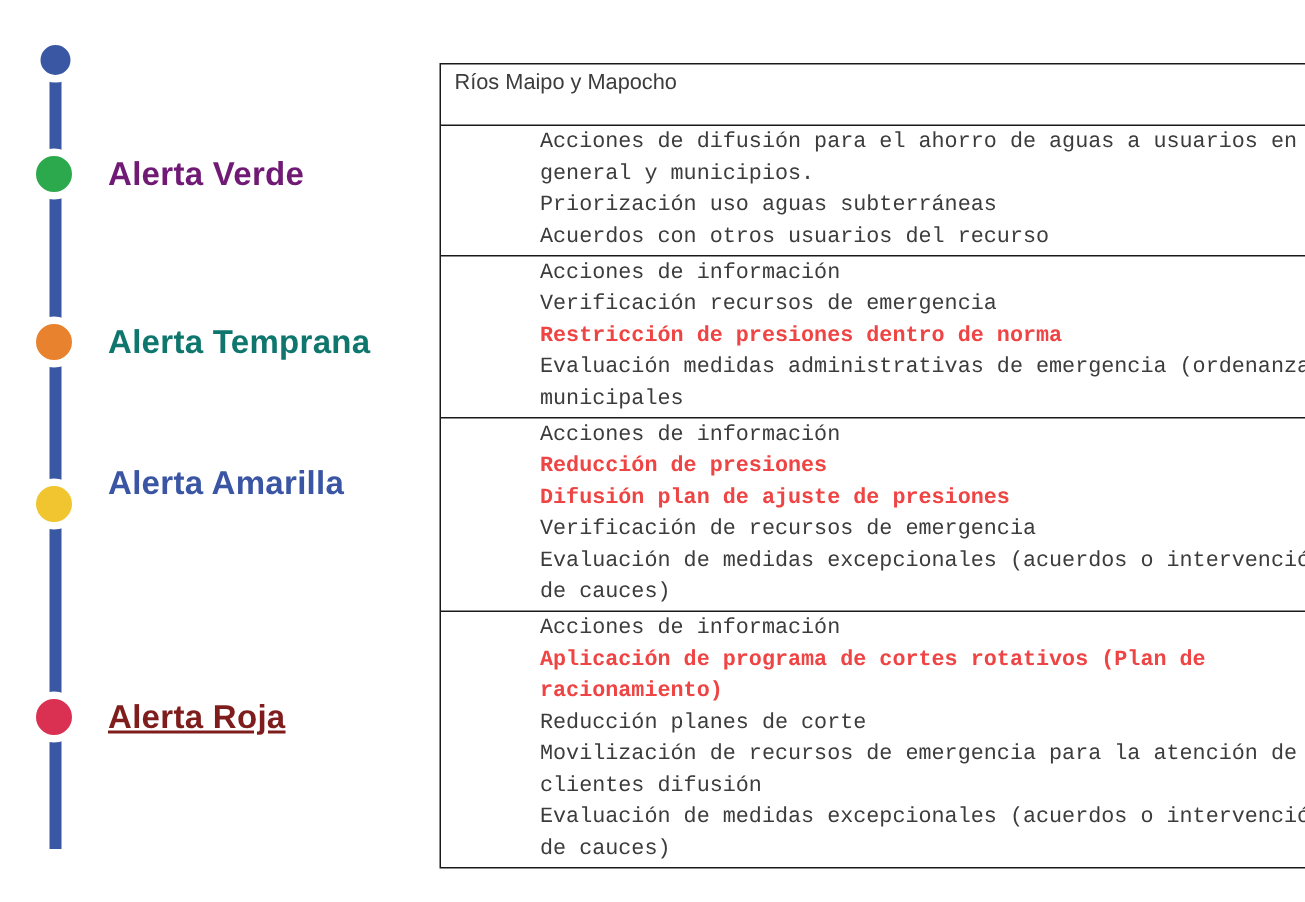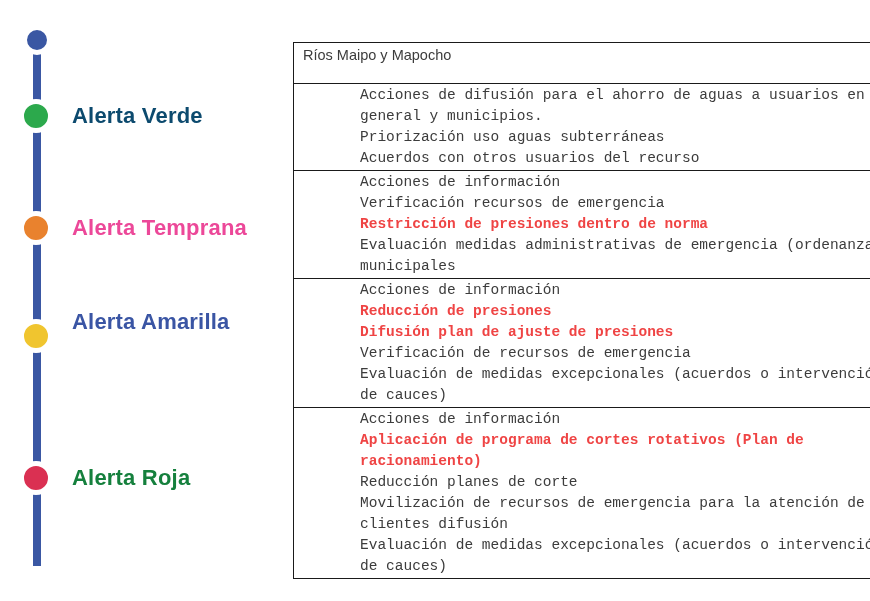--- a/index.html
+++ b/index.html
@@ -68,27 +68,27 @@
 </head>
 <body>
 
 <div class="canvas">
 
   <div class="timeline">
     <div class="tl-line" style="background: rgb(58, 87, 163);"></div>
     <div class="tl-dot tl-start" style="background: rgb(58, 87, 163);"></div>
     <div>
         <div class="tl-dot tl-level-dot" style="top: 99px; background: rgb(44, 169, 76);"></div>
-        <div class="tl-label" style="top: 102px; color: #0c4a6e;">Alerta Verde</div>
+        <div class="tl-label" style="top: 102px; color: #701a75;">Alerta Verde</div>
         <div class="tl-dot tl-level-dot" style="top: 211px; background: rgb(233, 130, 46);"></div>
-        <div class="tl-label" style="top: 214px; color: #ec4899;">Alerta Temprana</div>
+        <div class="tl-label" style="top: 214px; color: #0f766e;">Alerta Temprana</div>
         <div class="tl-dot tl-level-dot" style="top: 319px; background: rgb(240, 197, 47);"></div>
         <div class="tl-label" style="top: 308px; color: rgb(58, 85, 164);">Alerta Amarilla</div>
         <div class="tl-dot tl-level-dot" style="top: 461px; background: rgb(218, 48, 82);"></div>
-        <div class="tl-label" style="top: 464px; color: #15803d;">Alerta Roja</div>
+        <div class="tl-label" style="top: 464px; color: #7f1d1d; text-decoration: underline;">Alerta Roja</div>
       </div>
   </div>
 
   <div class="atable">
     <div class="thead">
       <span>Ríos Maipo y Mapocho</span>
     </div>
     <div>
         <div class="arow" style="min-height: 83px;">
           <div class="action-item">Acciones de difusión para el ahorro de aguas a usuarios en general y municipios.</div>

